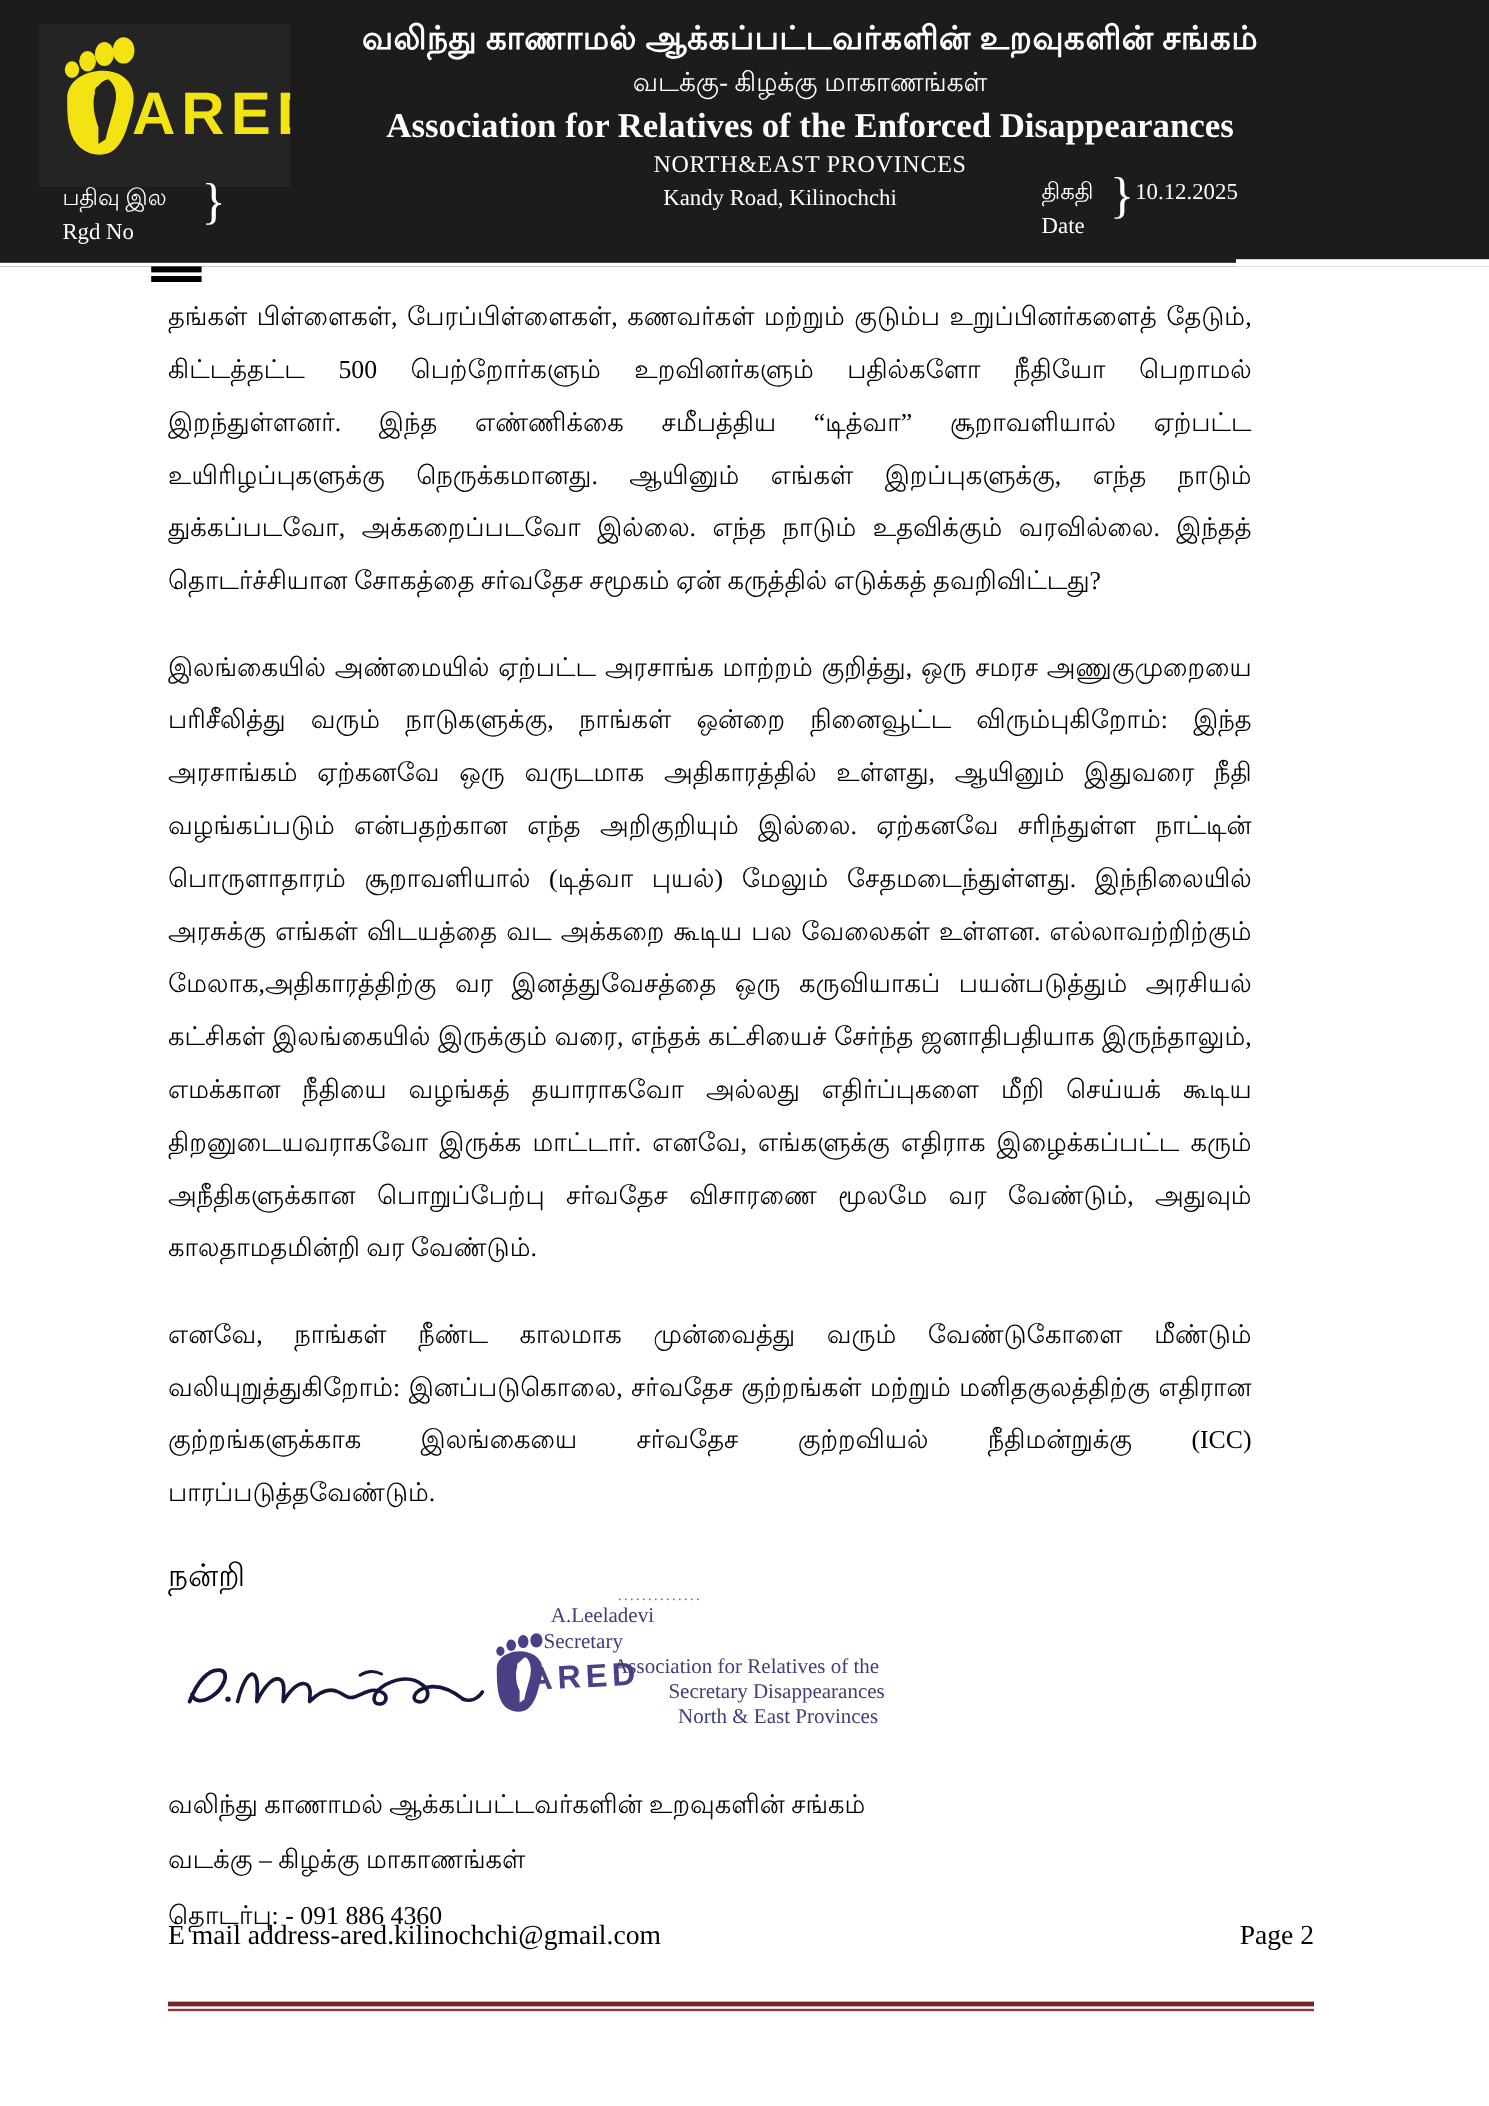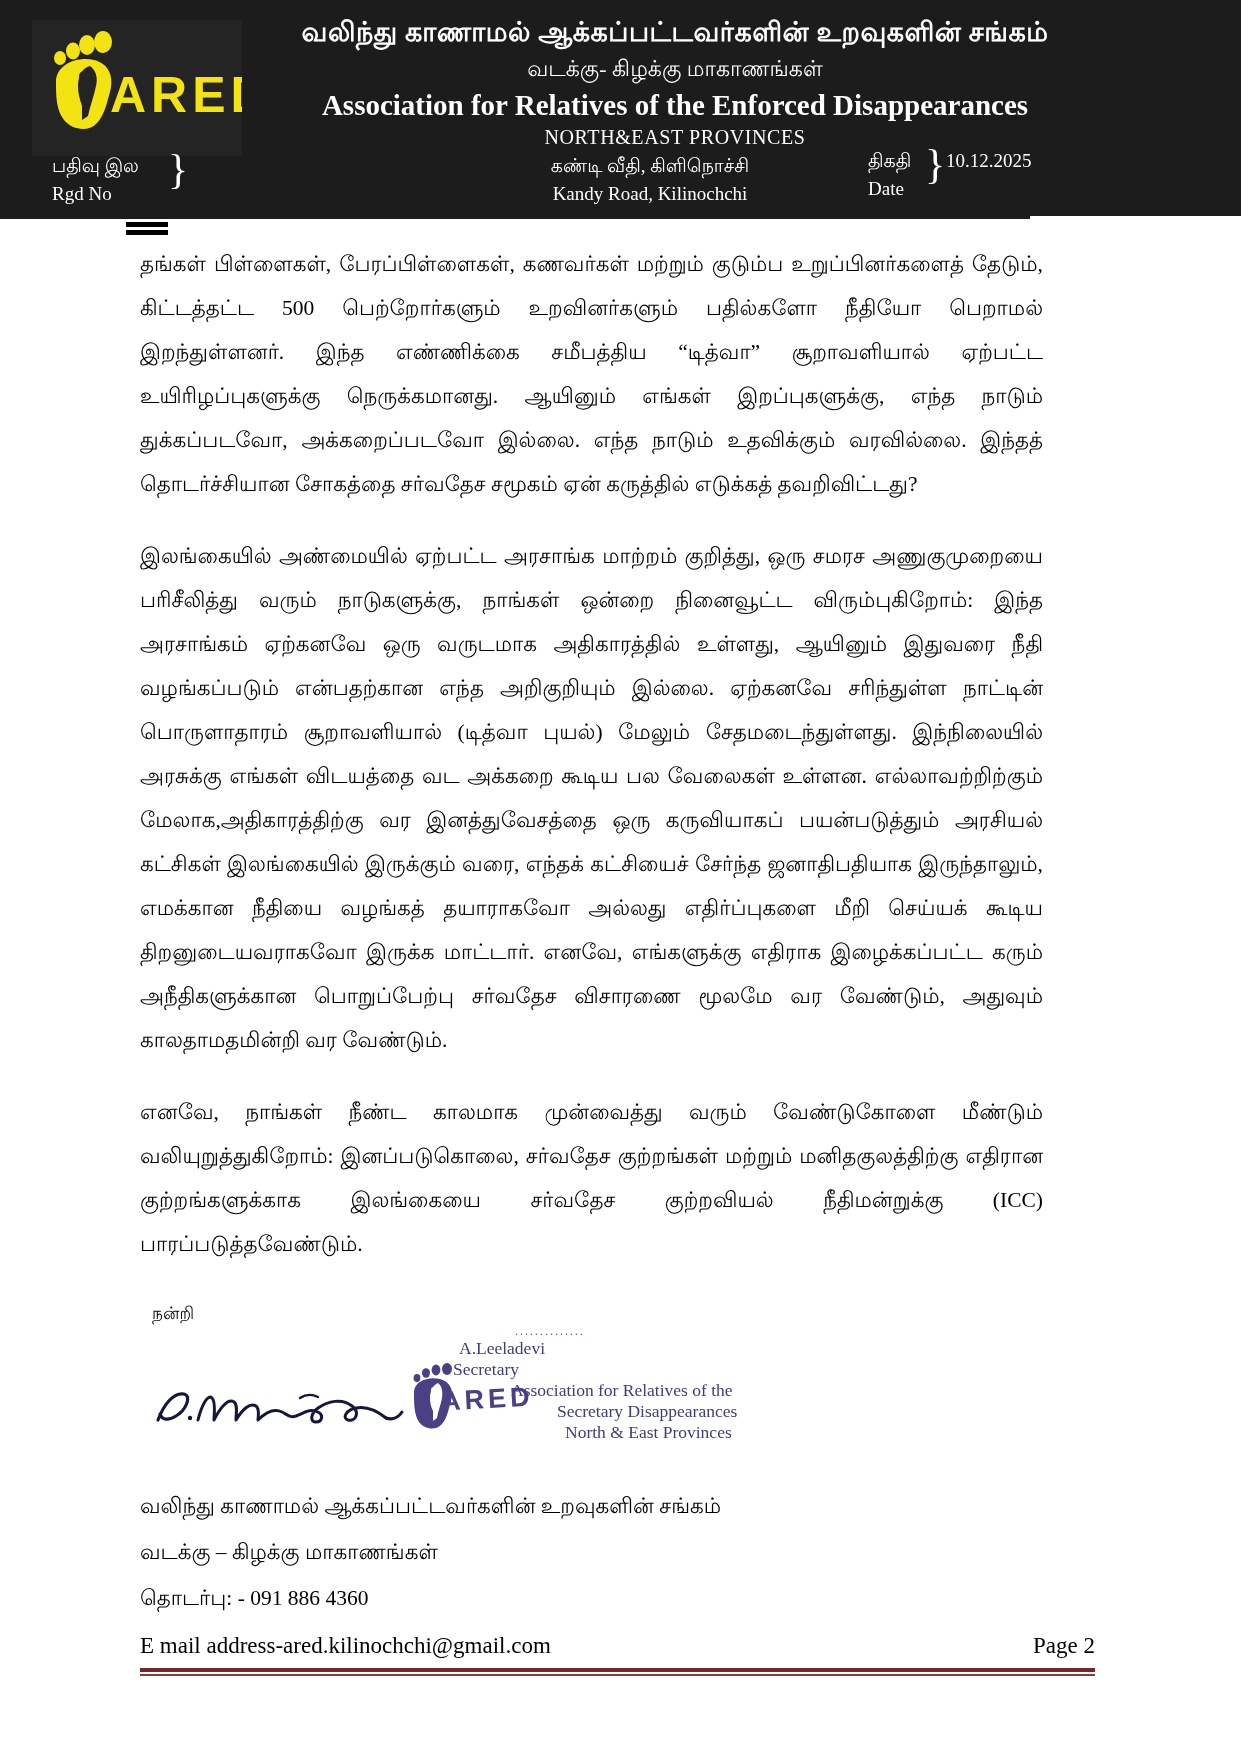--- a/index.html
+++ b/index.html
@@ -150,22 +150,22 @@
   p.para {
     margin: 0 0 28px 0;
     font-size: 21.5px;
     line-height: 44px;
     text-align: justify;
     text-justify: inter-word;
     font-family: "Liberation Serif", serif;
   }
   p.para:last-child { margin-bottom: 0; }
   .thanks {
-    margin: 12px;
-    font-size: 17px;
+    margin: 0;
+    font-size: 26px;
     line-height: 40px;
   }
 
   
   .sig-zone {
     position: relative;
     height: 140px;
     margin-top: 10px;
   }
   .signature {
@@ -241,21 +241,21 @@
     position: absolute;
     left: 140px;
     top: 1674px;
     width: 955px;
     height: 2px;
     background: #8a3a3f;
   }
   .footer {
     position: absolute;
     left: 140px;
-    top: 1633px;
+    top: 1600px;
     width: 955px;
     display: flex;
     justify-content: space-between;
     align-items: baseline;
     font-size: 23px;
     font-family: "Liberation Serif", serif;
   }
 </style>
 </head>
 <body>
@@ -285,21 +285,20 @@
   </div>
 
   <div class="head-center">
     <div class="org-tamil-1">வலிந்து காணாமல் ஆக்கப்பட்டவர்களின் உறவுகளின் சங்கம்</div>
     <div class="org-tamil-2">வடக்கு- கிழக்கு மாகாணங்கள்</div>
     <div class="org-en-1">Association for Relatives of the Enforced Disappearances</div>
     <div class="org-en-2">NORTH&amp;EAST PROVINCES</div>
   </div>
 
   <div class="addr-block">
-    <div>கண்டி வீதி, கிளிநொச்சி</div>
     <div>Kandy Road, Kilinochchi</div>
   </div>
 
   <div class="rgd-block">
     <div>பதிவு இல</div>
     <div>Rgd No</div>
     <span class="brace">}</span>
   </div>
 
   <div class="date-block">

